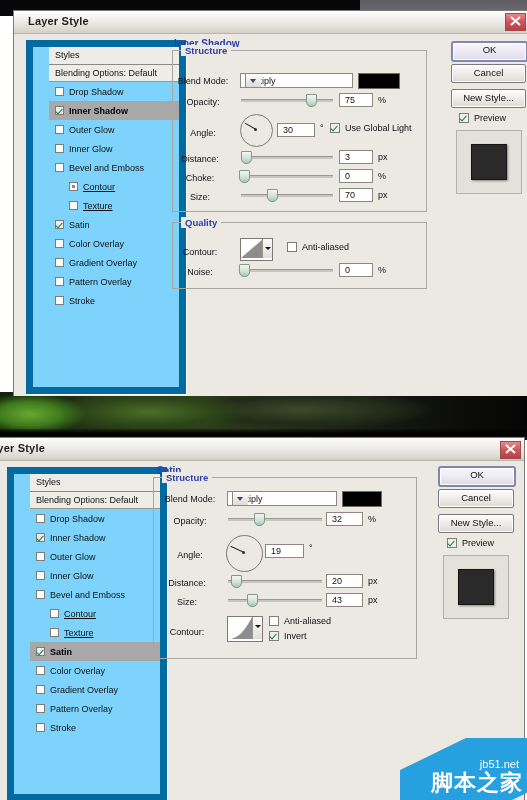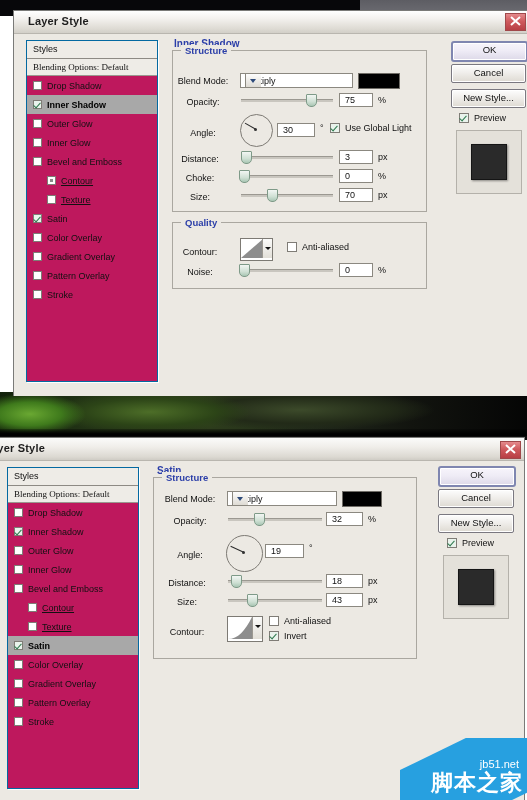--- a/index.html
+++ b/index.html
@@ -40,26 +40,26 @@
 
   .closebtn{position:absolute;right:3px;top:3px;width:19px;height:16px;border:1px solid #a0484a;
      background:linear-gradient(180deg,#e48a8c 0%,#cf5a5d 45%,#b83f44 100%);cursor:pointer;}
   .closebtn svg{display:block;margin:2px auto;}
   .closebtn-top{right:3px;top:2px;}
 
   
   .dlg-body{position:relative;width:100%;height:calc(100% - 22px);background:#ece9e3;}
 
   
-  .styles-panel{position:absolute;border:1px solid #0369a1;background:#be185d;
-     box-shadow:1px 1px 0 #fff;}
+  .styles-panel{position:absolute;border:7px solid #0369a1;background:#7dd3fc;
+     box-shadow:1px 1px 0 #fff;padding-left:16px;}
   .styles-head{height:17px;line-height:17px;padding-left:6px;font-size:9px;color:#111;
      border-bottom:1px solid #8d8a84;background:#eeece7;}
   .styles-sub{height:16px;line-height:16px;padding-left:6px;font-size:9px;color:#111;
-     border-bottom:1px solid #9a978f;background:#eeece7;font-family:Liberation Serif, serif;}
+     border-bottom:1px solid #9a978f;background:#eeece7;}
   .eff-row{height:19px;display:flex;align-items:center;padding-left:6px;font-size:9px;color:#111;cursor:pointer;}
   .eff-row.indent{padding-left:20px;text-decoration:underline;}
   .eff-row.sel{background:#a8a8a8;font-weight:bold;color:#000;}
   .cb{width:9px;height:9px;border:1px solid #7f7c76;background:#fff;
      margin-right:5px;flex:none;position:relative;box-sizing:border-box;}
   .cb.on:after{content:"";position:absolute;left:1px;top:0px;width:3px;height:6px;
      border:solid #2f7a4f;border-width:0 1.6px 1.6px 0;transform:rotate(42deg);}
   .cb.on{background:#e9f3ec;}
   .cb.dot:after{content:"";position:absolute;left:2px;top:2px;width:3px;height:3px;background:#8a8a8a;border:0;transform:none;}
 
@@ -389,21 +389,21 @@
       <div class="ctr" style="left:15px;top:15px;"></div>
     </div>
     <div class="numbox" style="left:270px;top:83px;width:39px;">19</div>
     <div class="unit" style="left:314px;top:82px;">°</div>
 
     <div class="lbl" style="left:156px;top:117px;width:72px;">Distance:</div>
     <div class="slider" style="left:233px;top:114px;width:94px;">
       <div class="track"></div>
       <div class="knob" style="left:7px;"></div>
     </div>
-    <div class="numbox" style="left:331px;top:113px;width:37px;">18</div>
+    <div class="numbox" style="left:331px;top:113px;width:37px;">20</div>
     <div class="unit" style="left:373px;top:115px;">px</div>
 
     <div class="lbl" style="left:156px;top:136px;width:72px;">Size:</div>
     <div class="slider" style="left:233px;top:133px;width:94px;">
       <div class="track"></div>
       <div class="knob" style="left:23px;"></div>
     </div>
     <div class="numbox" style="left:331px;top:132px;width:37px;">43</div>
     <div class="unit" style="left:373px;top:134px;">px</div>
 

